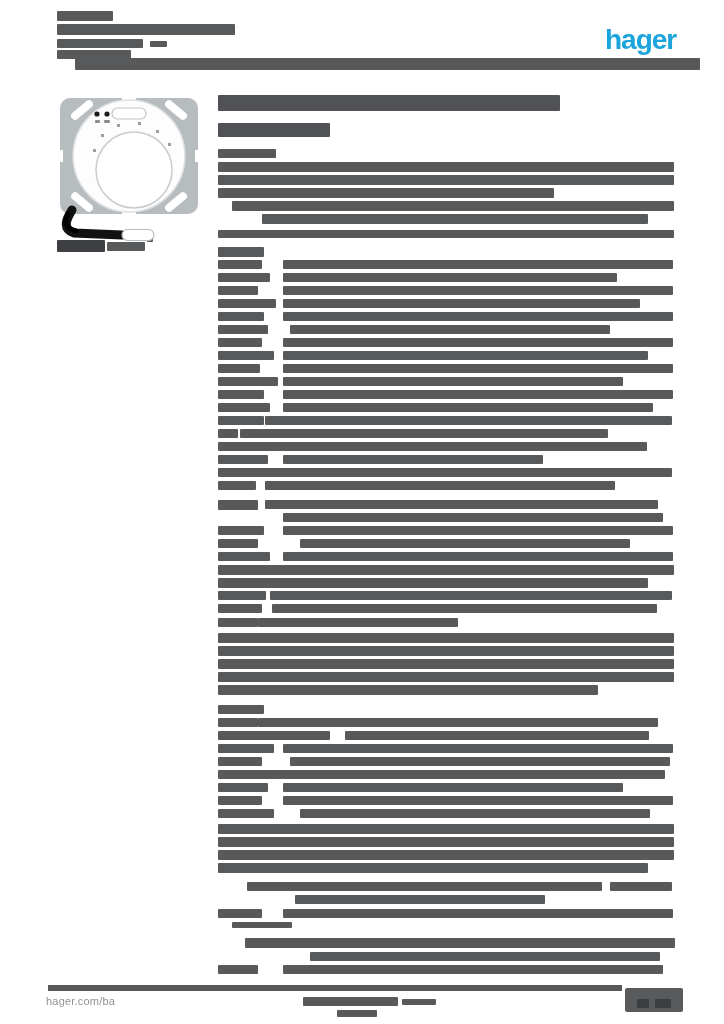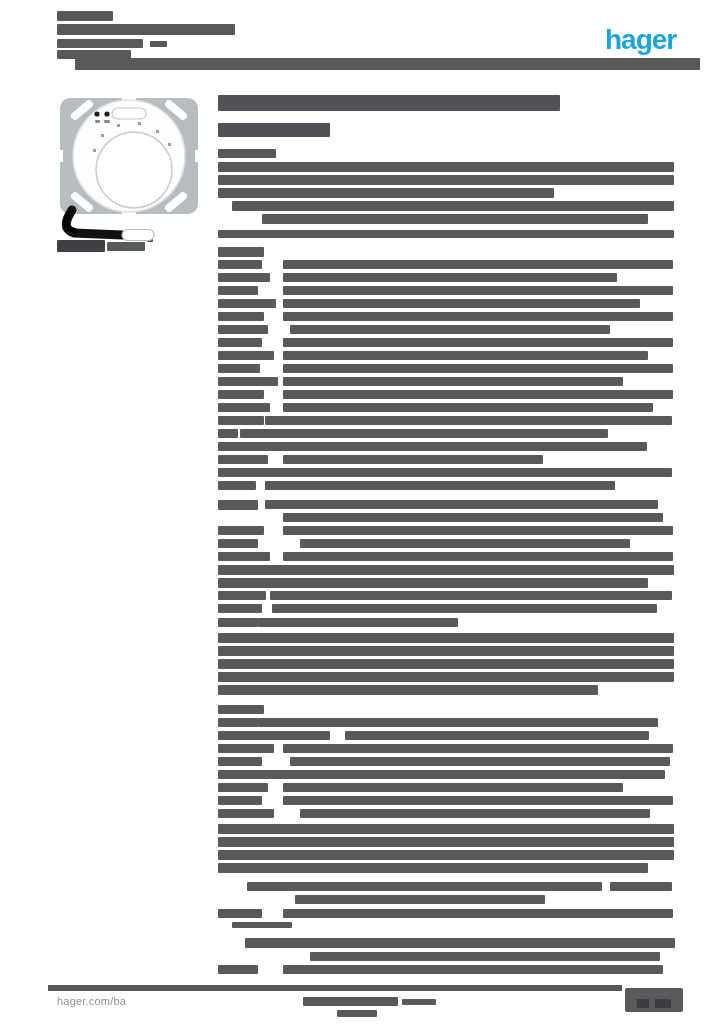--- a/index.html
+++ b/index.html
@@ -19,21 +19,21 @@
   .bar.t{background:var(--bar-title,#515256);}
   .logo{
     position:absolute;
     left:605px;top:24px;
     font-size:28px;font-weight:bold;
     letter-spacing:-1px;
     color:#1ba5dc;
   }
   .site-link{
     position:absolute;
-    left:57px;top:995px;
+    left:46px;top:995px;
     font-size:11px;
     color:#8f9294;
     letter-spacing:0.2px;
     text-decoration:none;
   }
   .footer-rule{
     position:absolute;
     left:48px;top:985px;width:574px;height:6px;
     background:var(--bar-gray,#58595b);
   }

